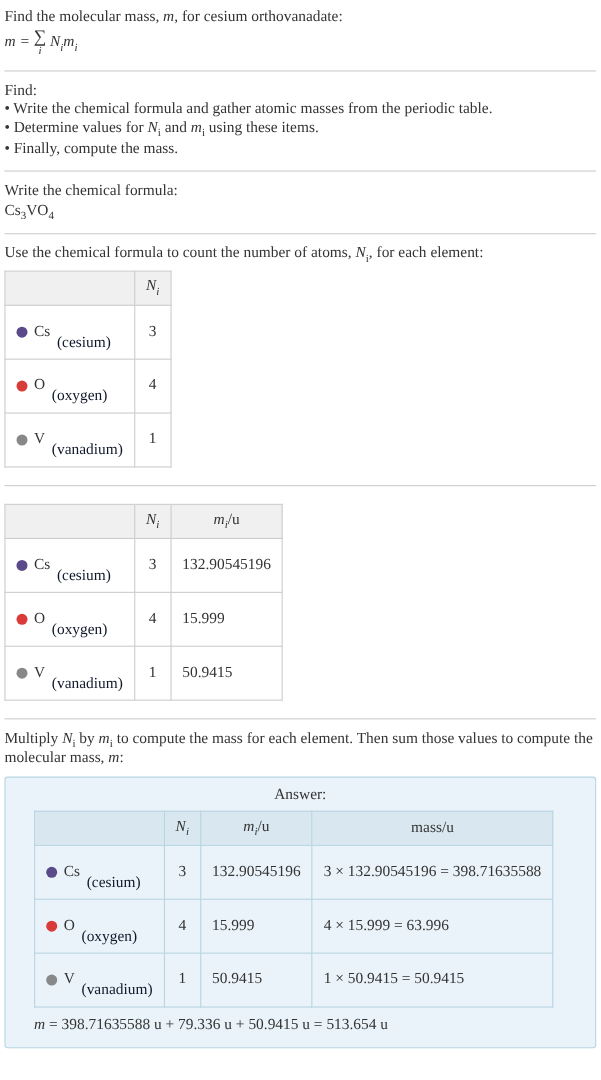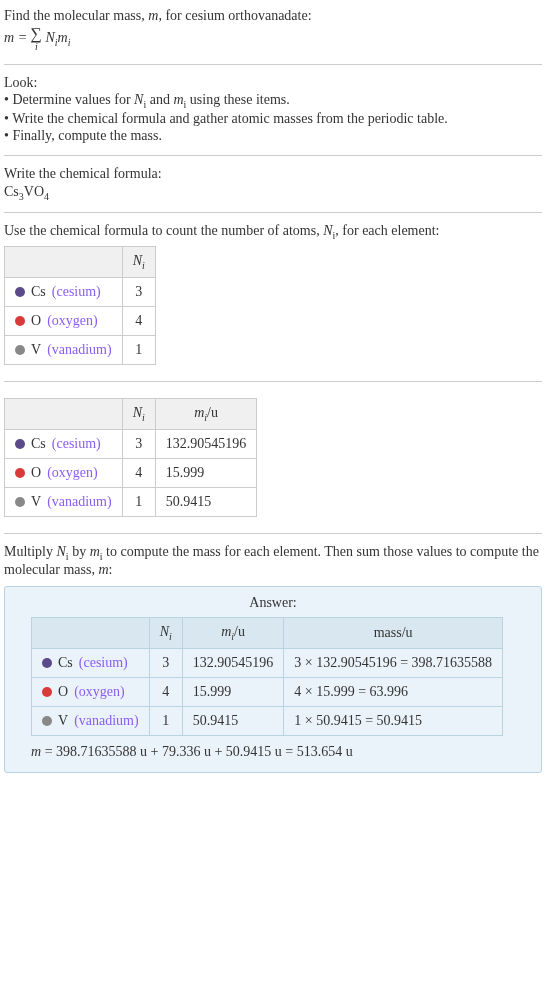--- a/index.html
+++ b/index.html
@@ -57,21 +57,21 @@
     .dot {
       width: 10px;
       height: 10px;
       border-radius: 50%;
       display: inline-block;
       flex-shrink: 0;
     }
     .dot-cs { background: #5b4a8a; }
     .dot-o { background: #d93a3a; }
     .dot-v { background: #888; }
-    .elem-gray { color: #8b5cf6; }
+    .elem-gray { color: #0f172a; margin-top: 20px; }
     .answer-box {
       background: #eaf3f9;
       border: 1px solid #b8d4e3;
       border-radius: 3px;
       padding: 8px 12px 12px 12px;
       margin-top: 4px;
     }
     .answer-label {
       font-size: 14px;
       margin-bottom: 6px;
@@ -117,25 +117,25 @@
     <span>Find the molecular mass, </span><i>m</i><span>, for cesium orthovanadate:</span>
   </div>
   <div class="formula">
     <span>m</span><span> = </span><span class="sigma-block"><span class="sigma-sym">∑</span><span class="sigma-sub">i</span></span> <span>N</span><span class="sub">i</span><span>m</span><span class="sub">i</span>
   </div>
 </div>
 
 <hr class="divider">
 
 <div class="section">
-  <div>Look:</div>
+  <div>Find:</div>
+  <div class="plan-item">• Write the chemical formula and gather atomic masses from the periodic table.</div>
   <div class="plan-item">
     <span>• Determine values for </span><i>N</i><span class="sub">i</span><span> and </span><i>m</i><span class="sub">i</span><span> using these items.</span>
   </div>
-  <div class="plan-item">• Write the chemical formula and gather atomic masses from the periodic table.</div>
   <div class="plan-item">• Finally, compute the mass.</div>
 </div>
 
 <hr class="divider">
 
 <div class="section">
   <div>Write the chemical formula:</div>
   <div style="margin-top:2px;">
     <span>Cs</span><span class="sub">3</span><span>VO</span><span class="sub">4</span>
   </div>

